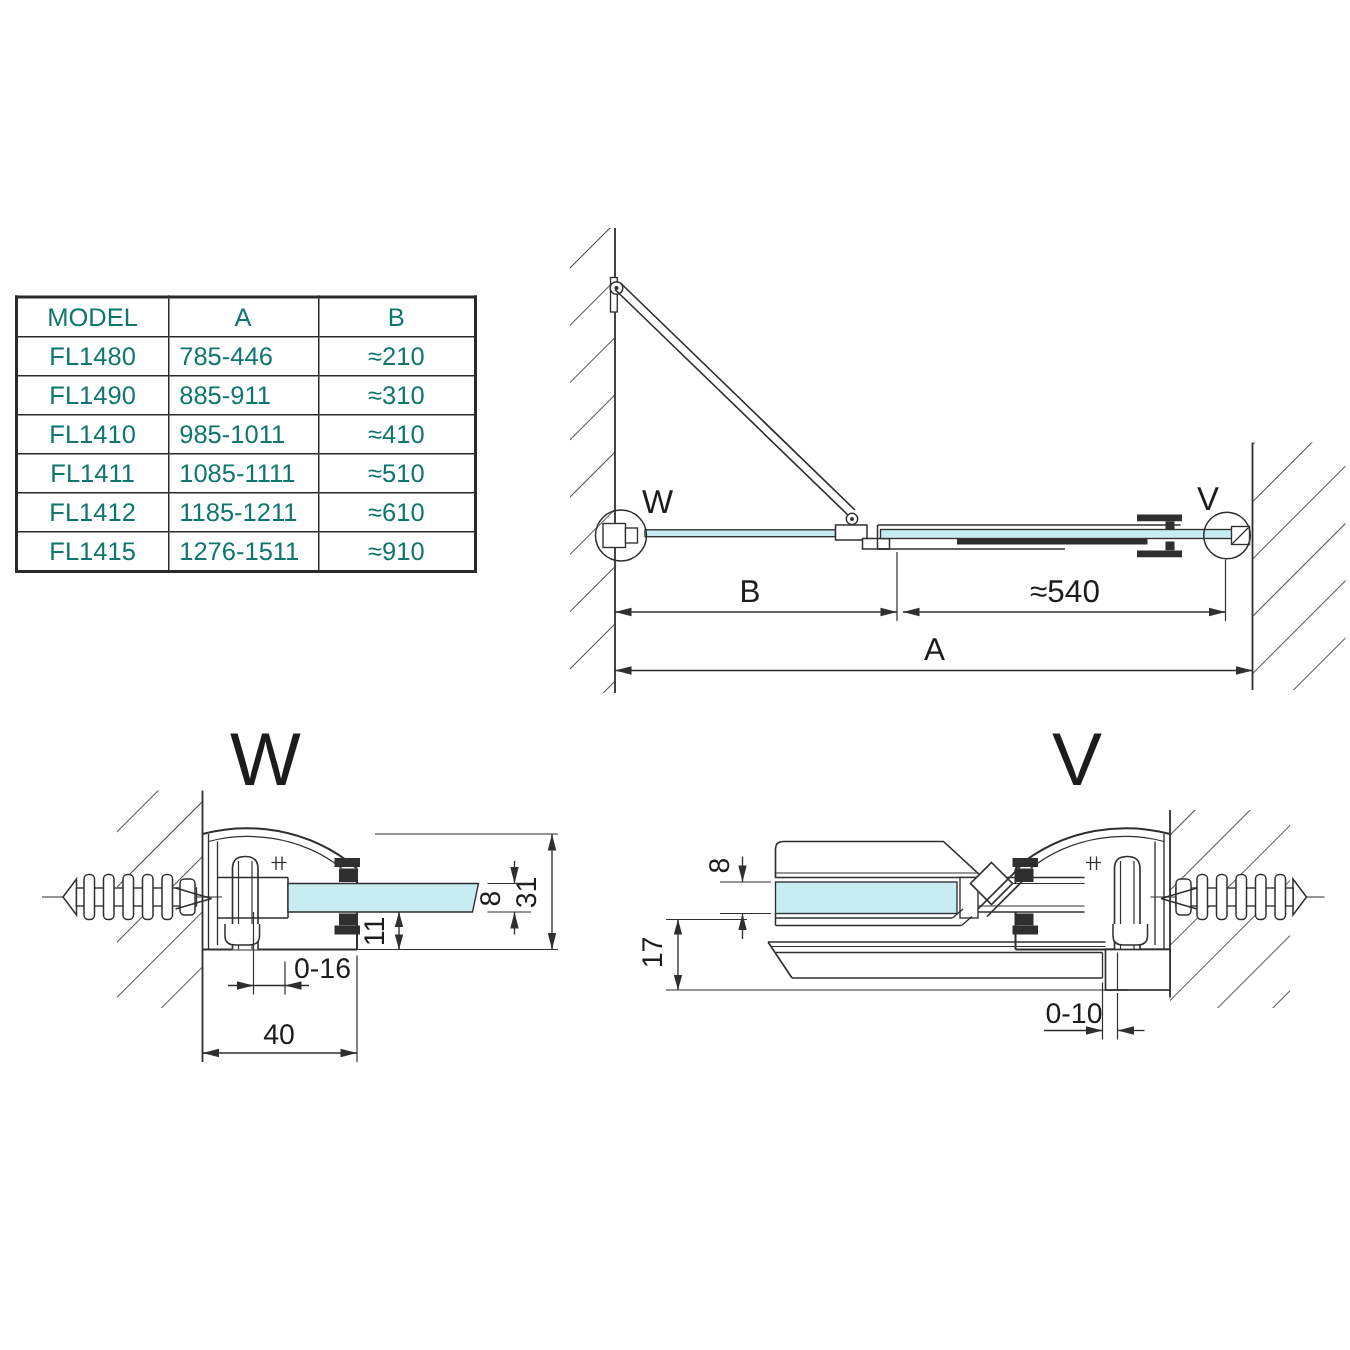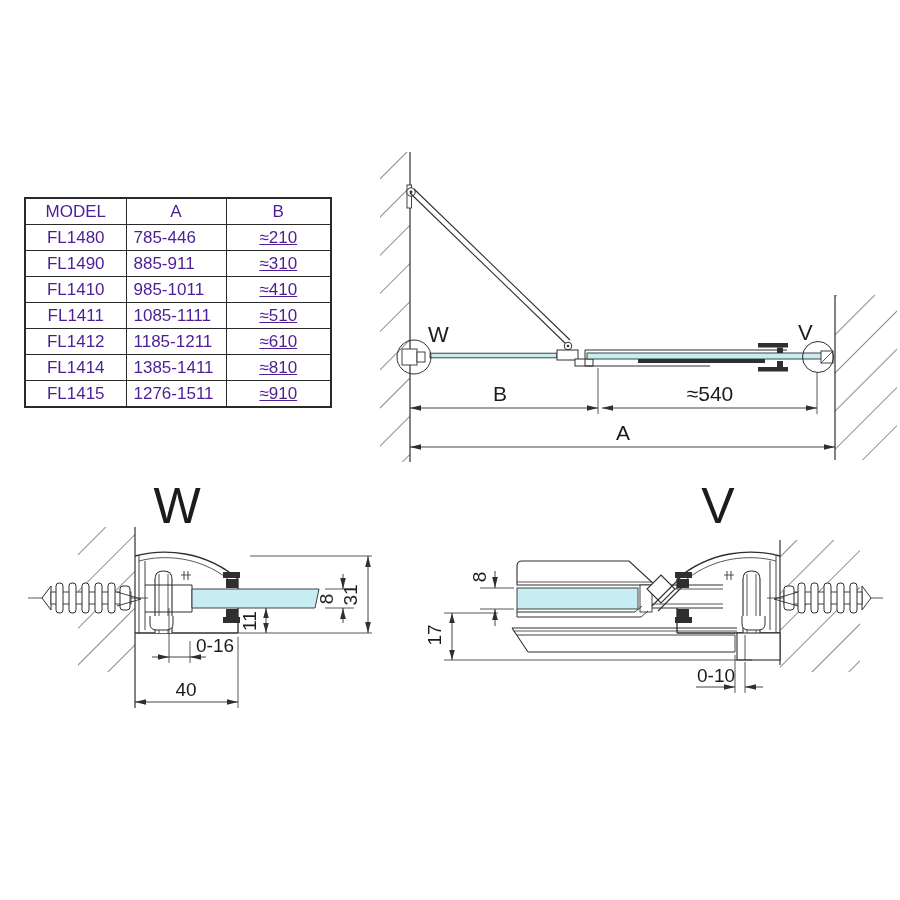--- a/index.html
+++ b/index.html
@@ -1,27 +1,27 @@
 <!DOCTYPE html>
 <html style="--line: #2f2f2f; --glass: #c7edf3;"><head>
 <meta charset="utf-8">
 <style>
   html,body{margin:0;padding:0;background:#fff;}
   #canvas{position:relative;width:900px;height:900px;background:#fff;overflow:hidden;
           font-family:"Liberation Sans",sans-serif;color:var(--line,#2f2f2f);}
   
-  #model-table{position:absolute;left:24px;top:197px;width:306px;border-collapse:collapse;
-               table-layout:fixed;font-size:17px;color:#4c1d95;}
+  #model-table{position:absolute;left:10px;top:197px;width:306px;border-collapse:collapse;
+               table-layout:fixed;font-size:17px;color:#0f766e;}
   #model-table col.c1{width:101px}#model-table col.c2{width:100px}#model-table col.c3{width:105px}
   #model-table th,#model-table td{border:1px solid #2a2a2a;height:25px;padding:0;
                font-weight:400;white-space:nowrap;overflow:hidden;}
   #model-table{border:2px solid #2a2a2a;}
   #model-table .cm{text-align:center;}
   #model-table .ca{text-align:left;padding-left:7px;}
-  #model-table .cb{text-align:center;text-decoration:underline;}
+  #model-table .cb{text-align:center;}
   
   svg{position:absolute;overflow:visible;}
   .ln{stroke:var(--line,#2f2f2f);fill:none;}
   .w08{stroke-width:.8}.w09{stroke-width:.9}.w1{stroke-width:1}.w11{stroke-width:1.1}
   .w12{stroke-width:1.2}.w13{stroke-width:1.35}
   .wh{fill:#fff;stroke:var(--line,#2f2f2f);}
   .blk{fill:var(--line,#2f2f2f);stroke:none;}
   .gls{fill:var(--glass,#c7edf3);stroke:var(--line,#2f2f2f);stroke-width:.9;}
   .ar{fill:var(--line,#2f2f2f);stroke:none;}
   text{fill:#1c1c1c;font-family:"Liberation Sans",sans-serif;}
@@ -67,25 +67,20 @@
       </tr>
       <tr>
         <td class="cm">FL1411</td>
         <td class="ca">1085-1111</td>
         <td class="cb">≈510</td>
       </tr>
       <tr>
         <td class="cm">FL1412</td>
         <td class="ca">1185-1211</td>
         <td class="cb">≈610</td>
-      </tr>
-      <tr>
-        <td class="cm">FL1414</td>
-        <td class="ca">1385-1411</td>
-        <td class="cb">≈810</td>
       </tr>
       <tr>
         <td class="cm">FL1415</td>
         <td class="ca">1276-1511</td>
         <td class="cb">≈910</td>
       </tr>
     </tbody>
   </table>
 
   <svg style="left:380px;top:140px;" width="520" height="335" viewBox="0 0 520 335">

